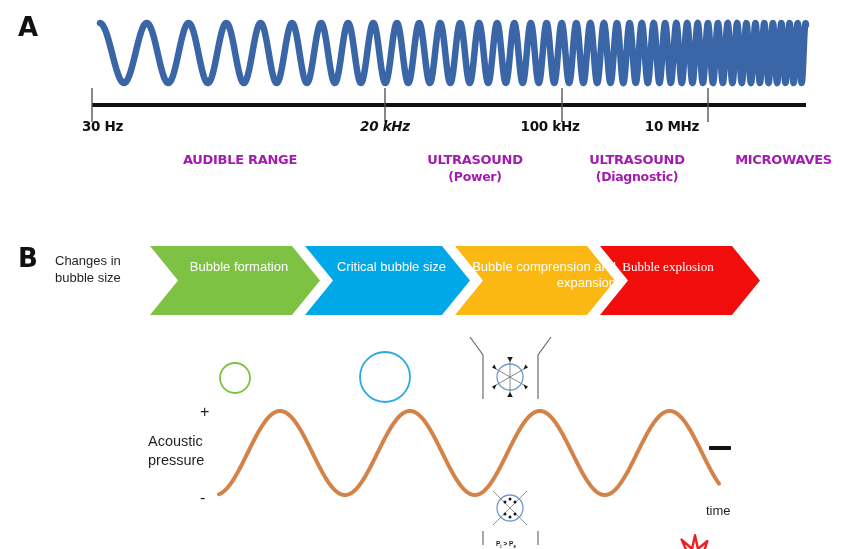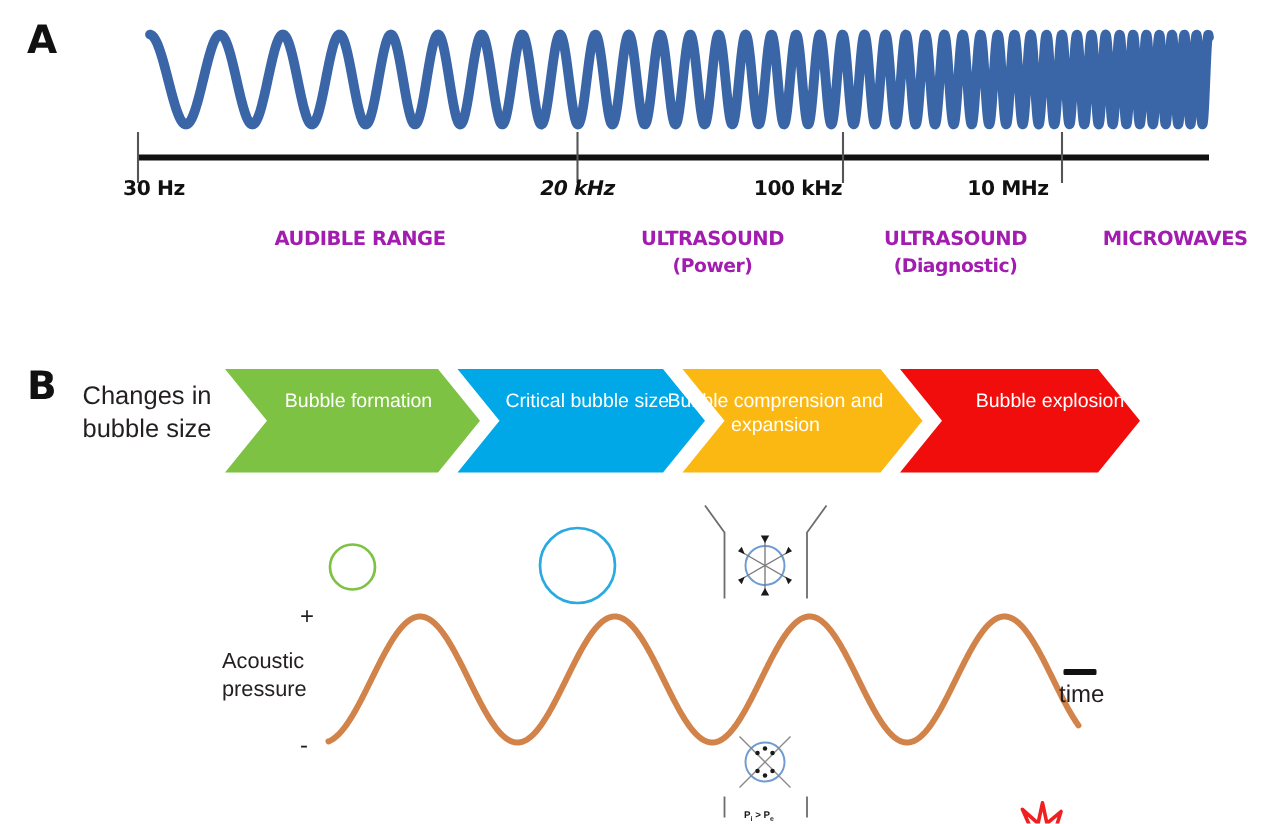--- a/index.html
+++ b/index.html
@@ -51,21 +51,21 @@
   }
   .range-label .sub{display:block;font-size:12.5px;}
 
   
   #panelB{position:absolute;left:0;top:205px;width:850px;height:344px;}
 
   .changes-label{
     position:absolute;
     left:55px;top:48px;
     width:105px;
-    font-size:17px;
+    font-size:13px;
     color:#231f20;
     line-height:1.3;
     text-align:left;
   }
 
   .arrow-text{
     position:absolute;
     color:#ffffff;
     font-size:13px;
     line-height:1.25;
@@ -85,22 +85,23 @@
   }
   .sign-mark{
     position:absolute;
     font-size:16px;
     color:#231f20;
     font-family:"Liberation Sans", sans-serif;
     line-height:1;
   }
   .time-label{
     position:absolute;
-    font-size:16px;
-    color:#231f20;
+    font-size:13px;
+    color:#231f20;
+    margin-top:48px;
   }
   .time-bar{
     position:absolute;
     background:#111;
     height:4px;
     border-radius:1px;
   }
   .psym{
     position:absolute;
     font-size:6.5px;
@@ -130,21 +131,21 @@
           <line x1="92" y1="0" x2="92" y2="34"></line>
           <line x1="385" y1="0" x2="385" y2="34"></line>
           <line x1="562" y1="0" x2="562" y2="34"></line>
           <line x1="708" y1="0" x2="708" y2="34"></line>
         </g>
     </svg>
 
     <div id="tick-labels">
         <div class="axis-tick-label left-anchor" style="left: 82px; top: 118px;">30 Hz</div>
         <div class="axis-tick-label" style="left: 385px; top: 118px; font-style: italic;">20 kHz</div>
-        <div class="axis-tick-label" style="left: 532px; top: 118px;">100 kHz</div>
+        <div class="axis-tick-label" style="left: 550px; top: 118px;">100 kHz</div>
         <div class="axis-tick-label" style="left: 672px; top: 118px;">10 MHz</div>
       </div>
     <div id="range-labels">
         <div class="range-label" style="left: 240px; top: 152px;"><span>AUDIBLE RANGE</span></div>
         <div class="range-label" style="left: 475px; top: 152px;"><span>ULTRASOUND</span><span class="sub">(Power)</span></div>
         <div class="range-label" style="left: 637px; top: 152px;"><span>ULTRASOUND</span><span class="sub">(Diagnostic)</span></div>
         <div class="range-label" style="left: 770px; top: 152px; padding-left: 27px;"><span>MICROWAVES</span></div>
       </div>
   </div>
 
@@ -158,22 +159,22 @@
       <g id="chevrons">
           <polygon points="150,3 292,3 320,37.5 292,72 150,72 178,37.5" fill="#7dc242"></polygon>
           <polygon points="305,3 442,3 470,37.5 442,72 305,72 333,37.5" fill="#00a8e8"></polygon>
           <polygon points="455,3 587,3 615,37.5 587,72 455,72 483,37.5" fill="#fbb813"></polygon>
           <polygon points="600,3 732,3 760,37.5 732,72 600,72 628,37.5" fill="#f20d0d"></polygon>
         </g>
     </svg>
     <div id="chevron-labels">
         <div class="arrow-text" style="left: 159px; width: 160px; top: 53.5px; white-space: normal;">Bubble formation</div>
         <div class="arrow-text" style="left: 311.5px; width: 160px; top: 53.5px; white-space: normal;">Critical bubble size</div>
-        <div class="arrow-text" style="left: 437px; width: 160px; top: 53.5px; white-space: normal;">Bubble comprension and expansion</div>
-        <div class="arrow-text" style="left: 620px; width: 160px; top: 53.5px; white-space: normal;">Bubble explosion</div>
+        <div class="arrow-text" style="left: 456px; width: 160px; top: 53.5px; white-space: normal; text-align: right;">Bubble comprension and expansion</div>
+        <div class="arrow-text" style="left: 588px; width: 160px; top: 53.5px; white-space: normal; font-family: Liberation Serif, serif;">Bubble explosion</div>
       </div>
 
     <svg width="850" height="210" style="position:absolute;left:0;top:130px;">
 
       <g id="bubble-circles">
           <circle cx="235" cy="43" r="15" fill="none" stroke="#7dc242" stroke-width="1.8"></circle>
           <circle cx="385" cy="42" r="25" fill="none" stroke="#29abe2" stroke-width="1.8"></circle>
         </g>
 
       <g stroke="#6d6d6d" stroke-width="1.2" fill="none">

